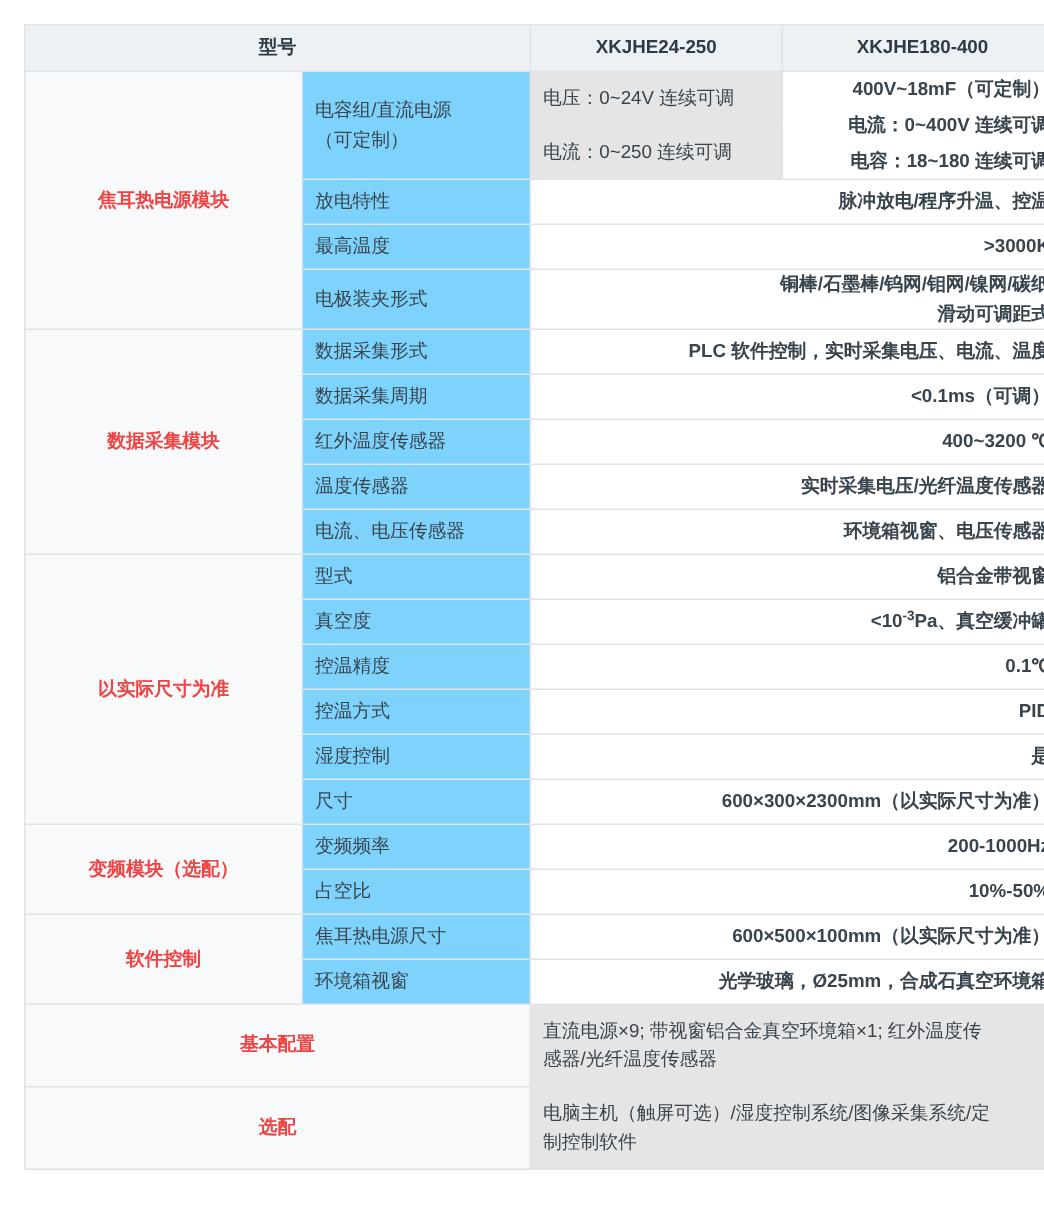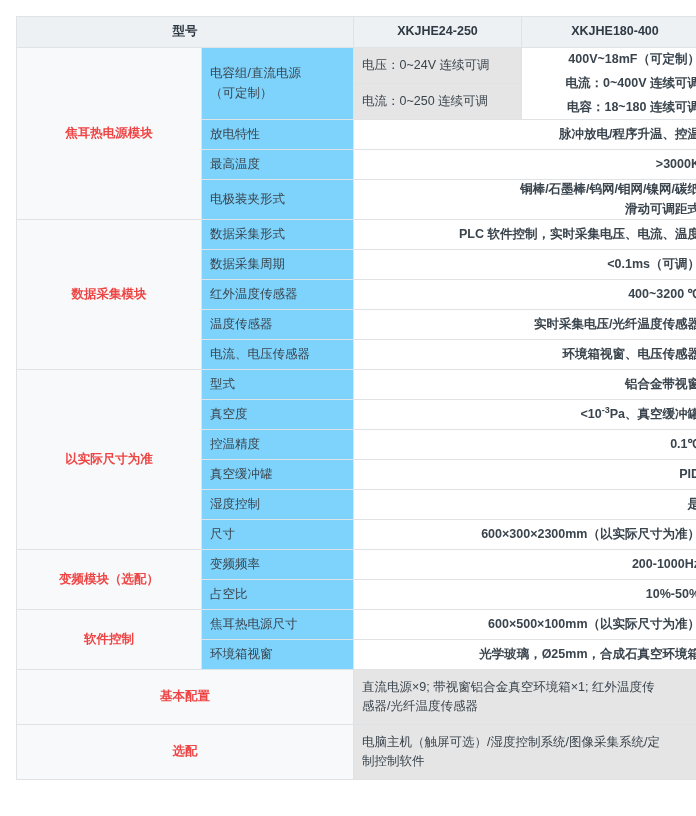--- a/index.html
+++ b/index.html
@@ -158,21 +158,21 @@
     </tr>
     <tr class="row-h">
       <td class="sub">真空度</td>
       <td class="val" colspan="2">&lt;10<span class="sup">-3</span>Pa、真空缓冲罐</td>
     </tr>
     <tr class="row-h">
       <td class="sub">控温精度</td>
       <td class="val" colspan="2">0.1℃</td>
     </tr>
     <tr class="row-h">
-      <td class="sub">真空缓冲罐</td>
+      <td class="sub">控温方式</td>
       <td class="val" colspan="2">PID</td>
     </tr>
     <tr class="row-h">
       <td class="sub">湿度控制</td>
       <td class="val" colspan="2">是</td>
     </tr>
     <tr class="row-h">
       <td class="sub">尺寸</td>
       <td class="val" colspan="2">600×300×2300mm（以实际尺寸为准）</td>
     </tr>

